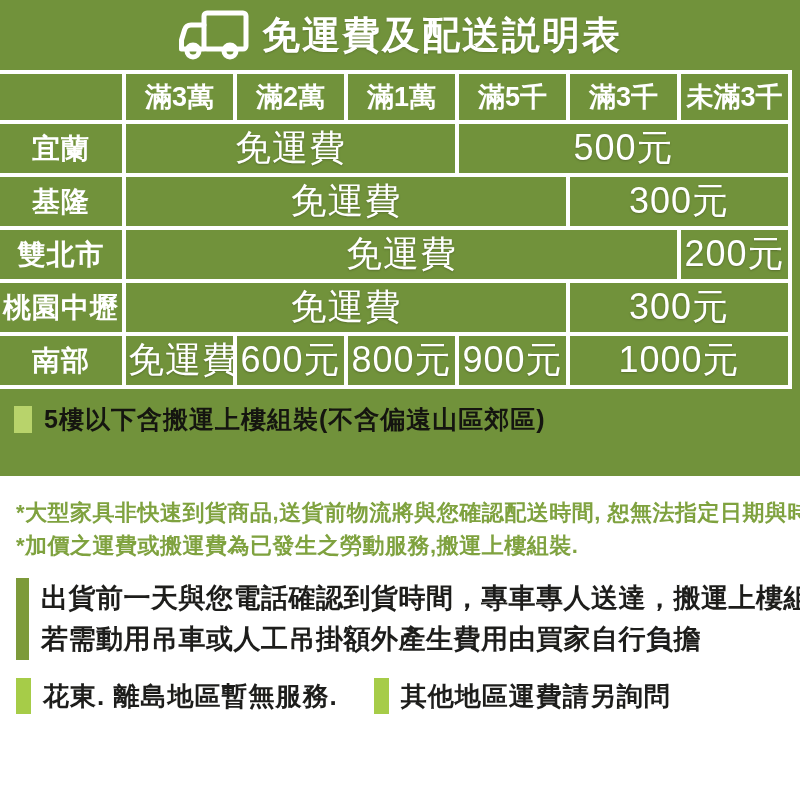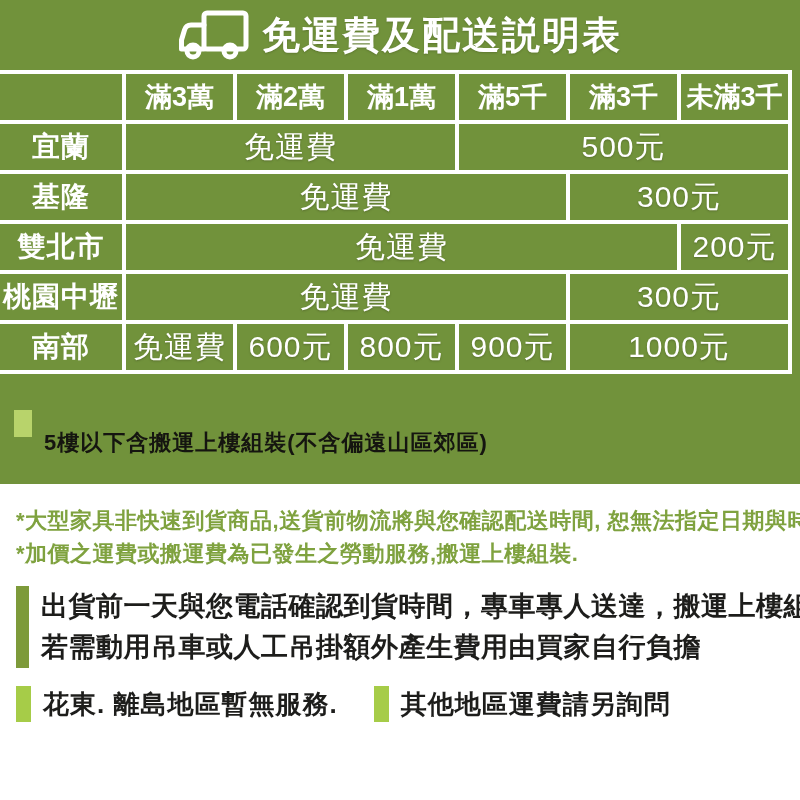--- a/index.html
+++ b/index.html
@@ -6,21 +6,21 @@
   html,body { width: 800px; }
   body {
     font-family: "Liberation Sans", "DejaVu Sans", sans-serif;
     background: #ffffff;
     width: 800px; height: 800px;
     overflow: hidden;
   }
   .green-area {
     background: #71923B;
     width: 800px;
-    padding-bottom: 14px;
+    padding-bottom: 28px;
   }
   
   .title-bar {
     height: 70px;
     display: flex; align-items: center; justify-content: center;
     gap: 12px;
   }
   .title-bar h1 {
     color: #ffffff; font-size: 38px; font-weight: bold;
     letter-spacing: 2px;
@@ -40,33 +40,33 @@
     text-align: center; vertical-align: middle;
     color: #ffffff;
     padding: 0 2px;
     overflow: hidden; white-space: nowrap;
   }
   table.ship th:first-child, table.ship td:first-child { border-left: none; }
   table.ship tr:first-child th { border-top: 4px solid #ffffff; }
   th.col-head { font-size: 27px; font-weight: bold; }
   td.row-label { font-size: 28px; font-weight: bold; letter-spacing: 1px; }
   td.fee {
-    font-size: 30px; font-weight: normal;
+    font-size: 36px; font-weight: normal;
     text-shadow: 0 1px 2px rgba(60,70,30,.45);
     letter-spacing: 1px;
   }
   
   .green-notes { padding: 14px 0 0 14px; }
   .green-note { display: flex; align-items: center; margin-bottom: 12px; }
   .green-note .sq {
     width: 18px; height: 27px; background: #B8D36B;
     margin-right: 12px; flex: 0 0 auto;
   }
   .green-note span.txt {
-    color: #151510; font-size: 22px; font-weight: bold; letter-spacing: 1px; margin-top: 40px;
+    color: #151510; font-size: 25px; font-weight: bold; letter-spacing: 1px;
   }
   
   .white-area { background: #ffffff; padding: 20px 6px 0 16px; }
   .fine-print p {
     color: #7FA23F; font-size: 22px; font-weight: bold;
     line-height: 33px; letter-spacing: 0.5px; white-space: nowrap;
   }
   .delivery {
     display: flex; margin-top: 16px; align-items: stretch;
   }

